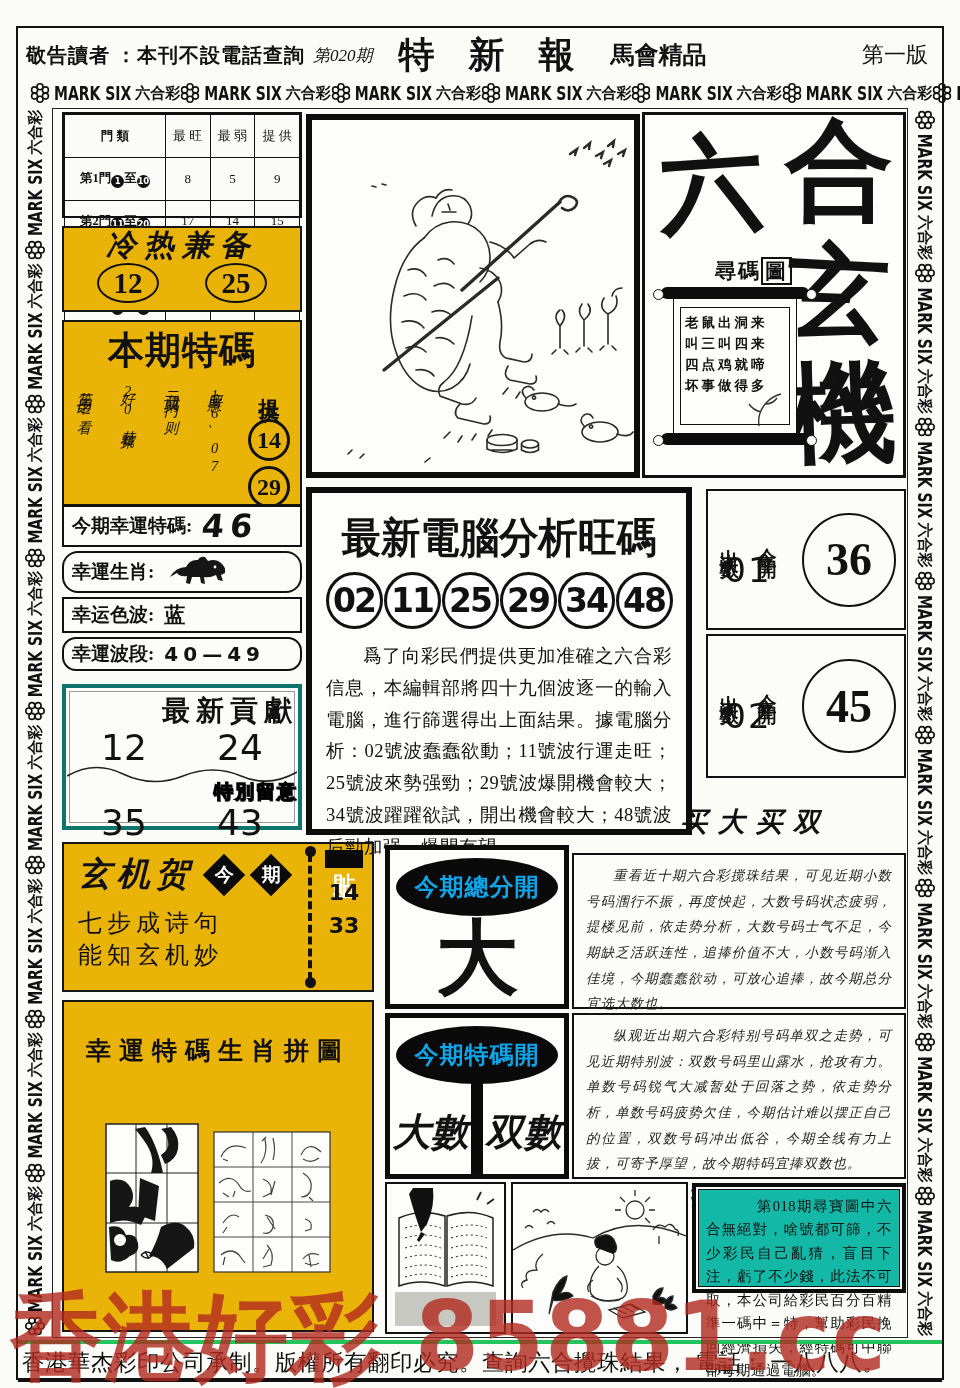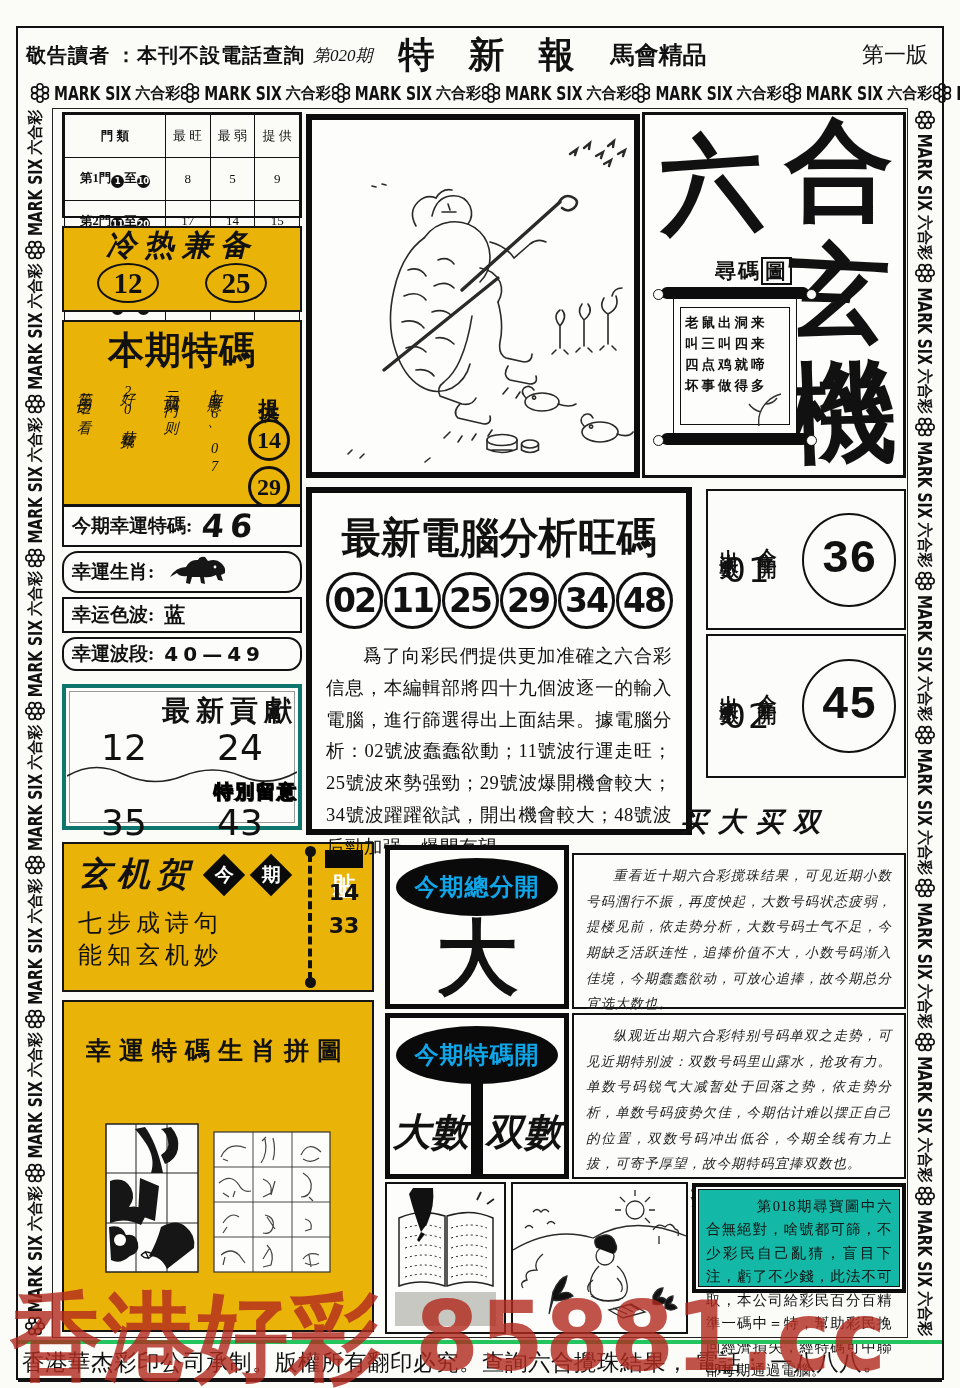--- a/index.html
+++ b/index.html
@@ -111,21 +111,21 @@
 #hex .sinner{border:1.5px solid #111;padding:5px 4px;position:relative;min-height:118px}
 #hex .sline{font-size:13.5px;letter-spacing:3px;line-height:1.55;white-space:nowrap;font-weight:600}
 
 .freq{left:706px;width:200px;border:2px solid #111;background:#fcfcfa;display:flex;align-items:center;padding:6px 8px}
 #freq1{top:489px;height:141px}
 #freq2{top:634px;height:144px}
 .freq .labels{display:flex;gap:12px}
 .freq .vlab{writing-mode:vertical-rl;text-orientation:upright;font-size:19px;letter-spacing:6px;font-weight:600}
 .freq .left{display:flex;flex-direction:column;align-items:center;gap:2px}
 .freq .num{font-size:34px;font-family:"DejaVu Sans",sans-serif;letter-spacing:2px;line-height:1}
-.freq .circ{width:94px;height:94px;font-size:46px;font-family:Liberation Mono, monospace;margin-left:auto;border-width:2.5px}
+.freq .circ{width:94px;height:94px;font-size:46px;font-family:Liberation Serif, serif;margin-left:auto;border-width:2.5px}
 
 #buy-head{left:596px;top:796px;width:310px;height:52px;display:flex;align-items:center;justify-content:space-around;
  font-size:27px;font-style:italic;font-weight:600;letter-spacing:2px}
 
 .badge-box{left:385px;width:184px;border:5px solid #0c0c0c;background:#fdfdfb;text-align:center}
 #total-badge{top:845px;height:164px}
 #open-badge{top:1013px;height:166px}
 .oval{width:162px;height:58px;margin:8px auto 0;background:#0a0a0a;color:#0ea5e9;border-radius:50%;
  display:flex;align-items:center;justify-content:center;font-size:24px;font-weight:900;letter-spacing:1px;font-family:"DejaVu Sans",sans-serif}
 #total-badge .big{font-size:82px;font-weight:900;line-height:1.05}

